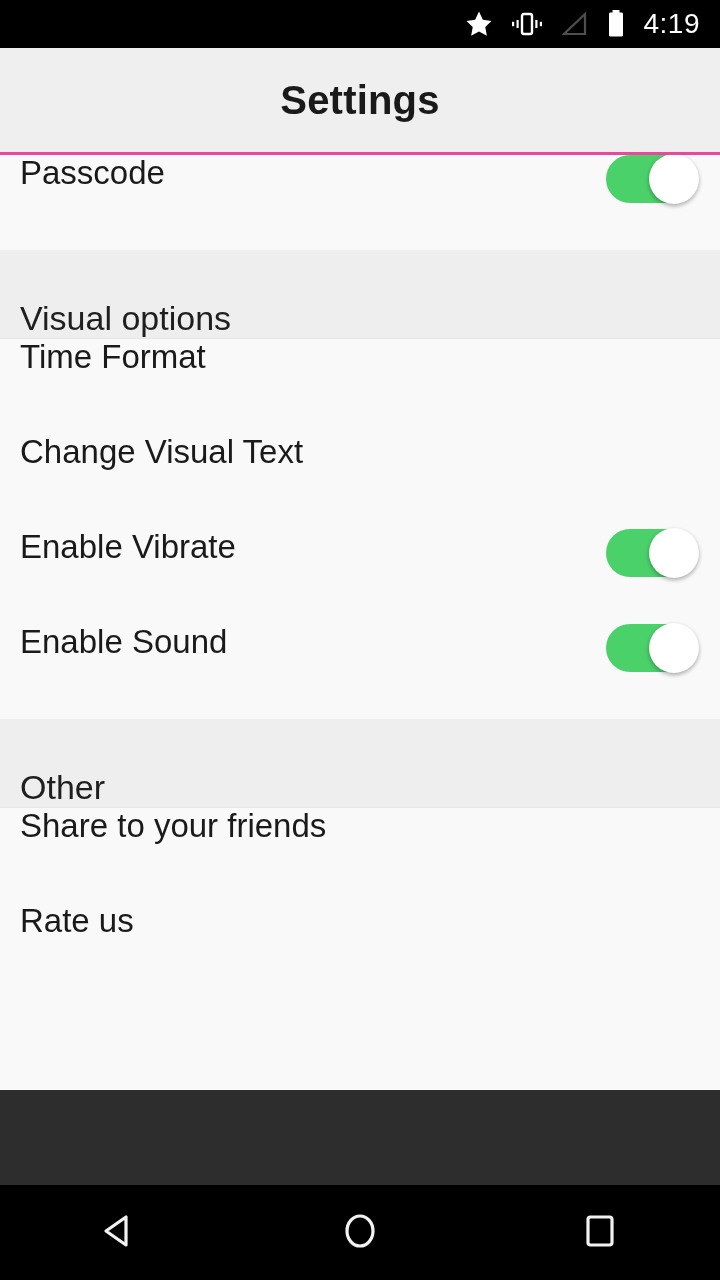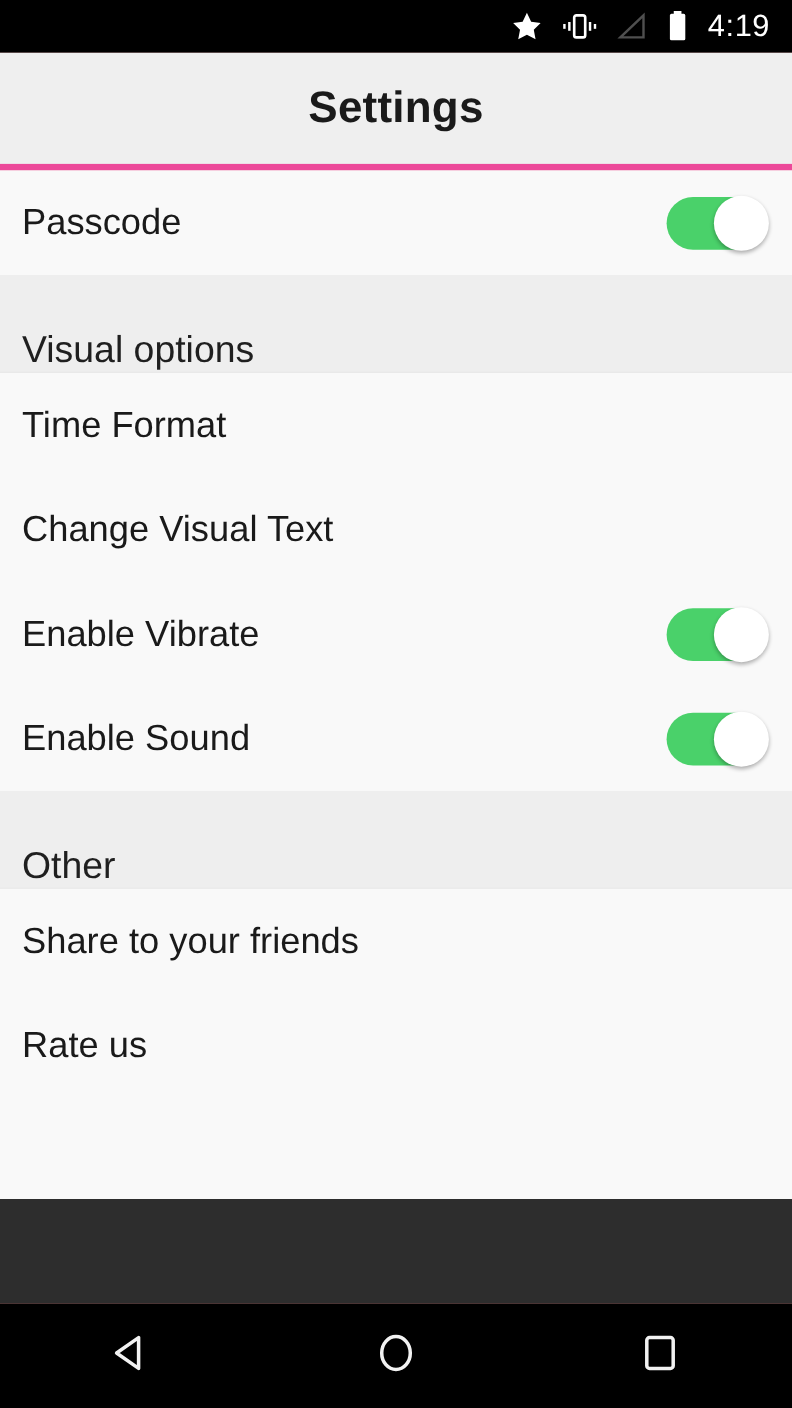--- a/index.html
+++ b/index.html
@@ -7,21 +7,21 @@
     padding: 0;
     background: #000;
   }
   * { box-sizing: border-box; }
 
   #screen {
     position: relative;
     width: 720px;
     height: 1280px;
     overflow: hidden;
-    background: #fca5a5;
+    background: #ec4899;
     font-family: "Liberation Sans", sans-serif;
     -webkit-font-smoothing: antialiased;
   }
 
   
   #status-bar {
     position: absolute;
     top: 0; left: 0;
     width: 720px;
     height: 48px;
@@ -50,21 +50,21 @@
   
   #title-bar {
     position: absolute;
     top: 48px; left: 0;
     width: 720px;
     height: 107px;
     background: #efefef;
     display: flex;
     align-items: center;
     justify-content: center;
-    border-bottom: 6px solid #ec4899;
+    border-bottom: 3px solid #ec4899;
   }
   #title-text {
     font-size: 40px;
     font-weight: bold;
     color: #1a1a1a;
     letter-spacing: 0.2px;
   }
 
   
   #settings-list {
@@ -85,21 +85,21 @@
   }
   .section-header .section-label {
     font-size: 34px;
     color: #1f1f1f;
     font-weight: 400;
   }
   .row {
     height: 95px;
     background: #f9f9f9;
     display: flex;
-    align-items: center;
+    align-items: flex-start;
     padding: 0 22px 0 20px;
   }
   .row-label {
     flex: 1 1 auto;
     font-size: 33px;
     color: #1a1a1a;
     font-weight: 400;
     line-height: 1.1;
   }
 

